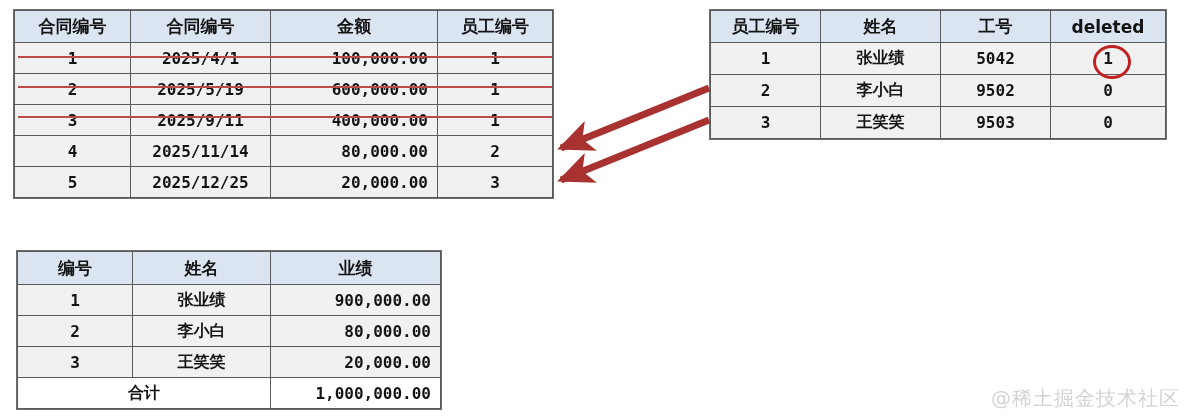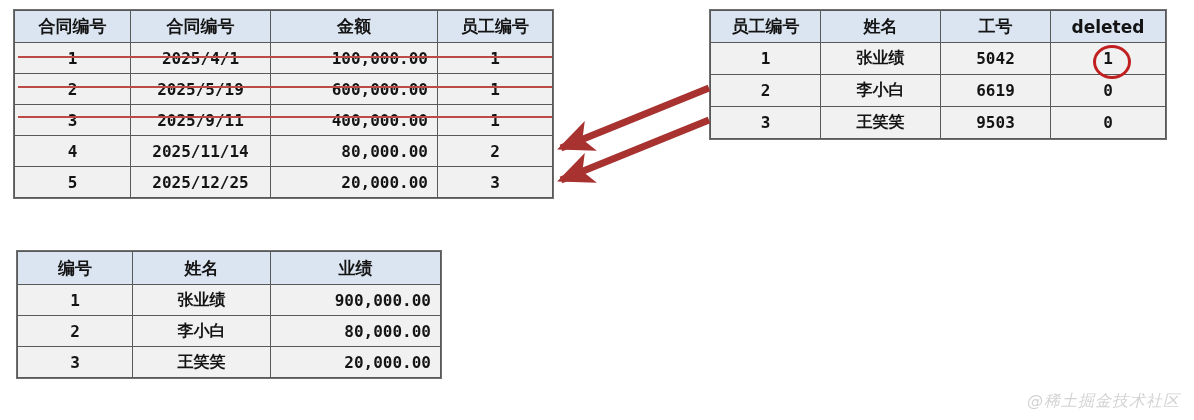--- a/index.html
+++ b/index.html
@@ -118,25 +118,24 @@
     height: 420px;
     pointer-events: none;
   }
 
   
   #watermark {
     position: absolute;
     right: 14px;
     bottom: 8px;
     color: #d3d3d3;
-    font-size: 16px;
+    font-size: 20px;
     font-family: "DejaVu Sans", "Liberation Sans", sans-serif;
     letter-spacing: 1px;
     white-space: nowrap;
-    font-style: italic;
   }
 </style>
 </head>
 <body>
 
 <div class="canvas">
 
   <table class="xtable" id="contract-table">
     <colgroup>
       <col style="width:116px">
@@ -208,21 +207,21 @@
     <tbody>
       <tr>
         <td>1</td>
         <td class="cjk">张业绩</td>
         <td>5042</td>
         <td>1</td>
       </tr>
       <tr>
         <td>2</td>
         <td class="cjk">李小白</td>
-        <td>6619</td>
+        <td>9502</td>
         <td>0</td>
       </tr>
       <tr>
         <td>3</td>
         <td class="cjk">王笑笑</td>
         <td>9503</td>
         <td>0</td>
       </tr>
     </tbody>
   </table>
@@ -250,20 +249,24 @@
       </tr>
       <tr>
         <td>2</td>
         <td class="cjk">李小白</td>
         <td class="num-right">80,000.00</td>
       </tr>
       <tr>
         <td>3</td>
         <td class="cjk">王笑笑</td>
         <td class="num-right">20,000.00</td>
+      </tr>
+      <tr>
+        <td class="cjk white" colspan="2">合计</td>
+        <td class="num-right white">1,000,000.00</td>
       </tr>
     </tbody>
   </table>
 
   <svg id="arrow-layer" viewBox="0 0 1194 420" xmlns="http://www.w3.org/2000/svg">
     <defs>
       <marker id="arrowhead" markerWidth="5.4" markerHeight="4.6" refX="4.6" refY="2.3" orient="auto" markerUnits="strokeWidth">
         <path d="M5.2,2.3 L0,0 L1.3,2.3 L0,4.6 Z" fill="#a83230"></path>
       </marker>
     </defs>

